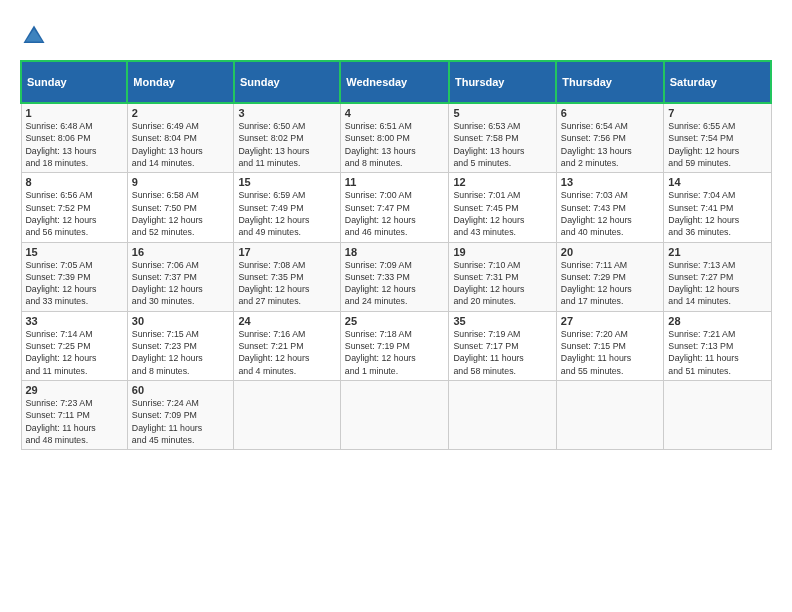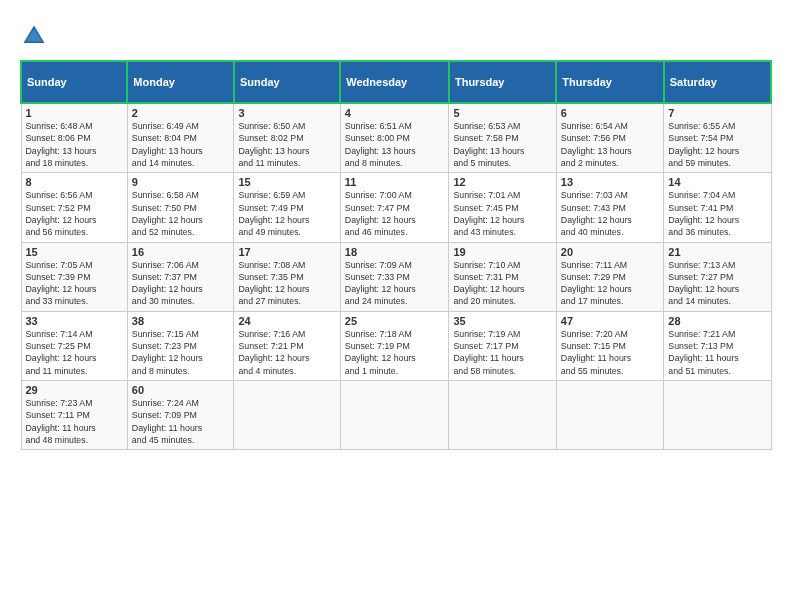--- a/index.html
+++ b/index.html
@@ -224,37 +224,37 @@
             <span class="day-num">21</span>
             <div class="day-detail">Sunrise: 7:13 AM<br>Sunset: 7:27 PM<br>Daylight: 12 hours<br>and 14 minutes.</div>
           </td>
         </tr>
         <tr>
           <td>
             <span class="day-num">33</span>
             <div class="day-detail">Sunrise: 7:14 AM<br>Sunset: 7:25 PM<br>Daylight: 12 hours<br>and 11 minutes.</div>
           </td>
           <td>
-            <span class="day-num">38</span>
+            <span class="day-num">30</span>
             <div class="day-detail">Sunrise: 7:15 AM<br>Sunset: 7:23 PM<br>Daylight: 12 hours<br>and 8 minutes.</div>
           </td>
           <td>
             <span class="day-num">24</span>
             <div class="day-detail">Sunrise: 7:16 AM<br>Sunset: 7:21 PM<br>Daylight: 12 hours<br>and 4 minutes.</div>
           </td>
           <td>
             <span class="day-num">25</span>
             <div class="day-detail">Sunrise: 7:18 AM<br>Sunset: 7:19 PM<br>Daylight: 12 hours<br>and 1 minute.</div>
           </td>
           <td>
             <span class="day-num">35</span>
             <div class="day-detail">Sunrise: 7:19 AM<br>Sunset: 7:17 PM<br>Daylight: 11 hours<br>and 58 minutes.</div>
           </td>
           <td>
-            <span class="day-num">47</span>
+            <span class="day-num">27</span>
             <div class="day-detail">Sunrise: 7:20 AM<br>Sunset: 7:15 PM<br>Daylight: 11 hours<br>and 55 minutes.</div>
           </td>
           <td>
             <span class="day-num">28</span>
             <div class="day-detail">Sunrise: 7:21 AM<br>Sunset: 7:13 PM<br>Daylight: 11 hours<br>and 51 minutes.</div>
           </td>
         </tr>
         <tr>
           <td>
             <span class="day-num">29</span>

